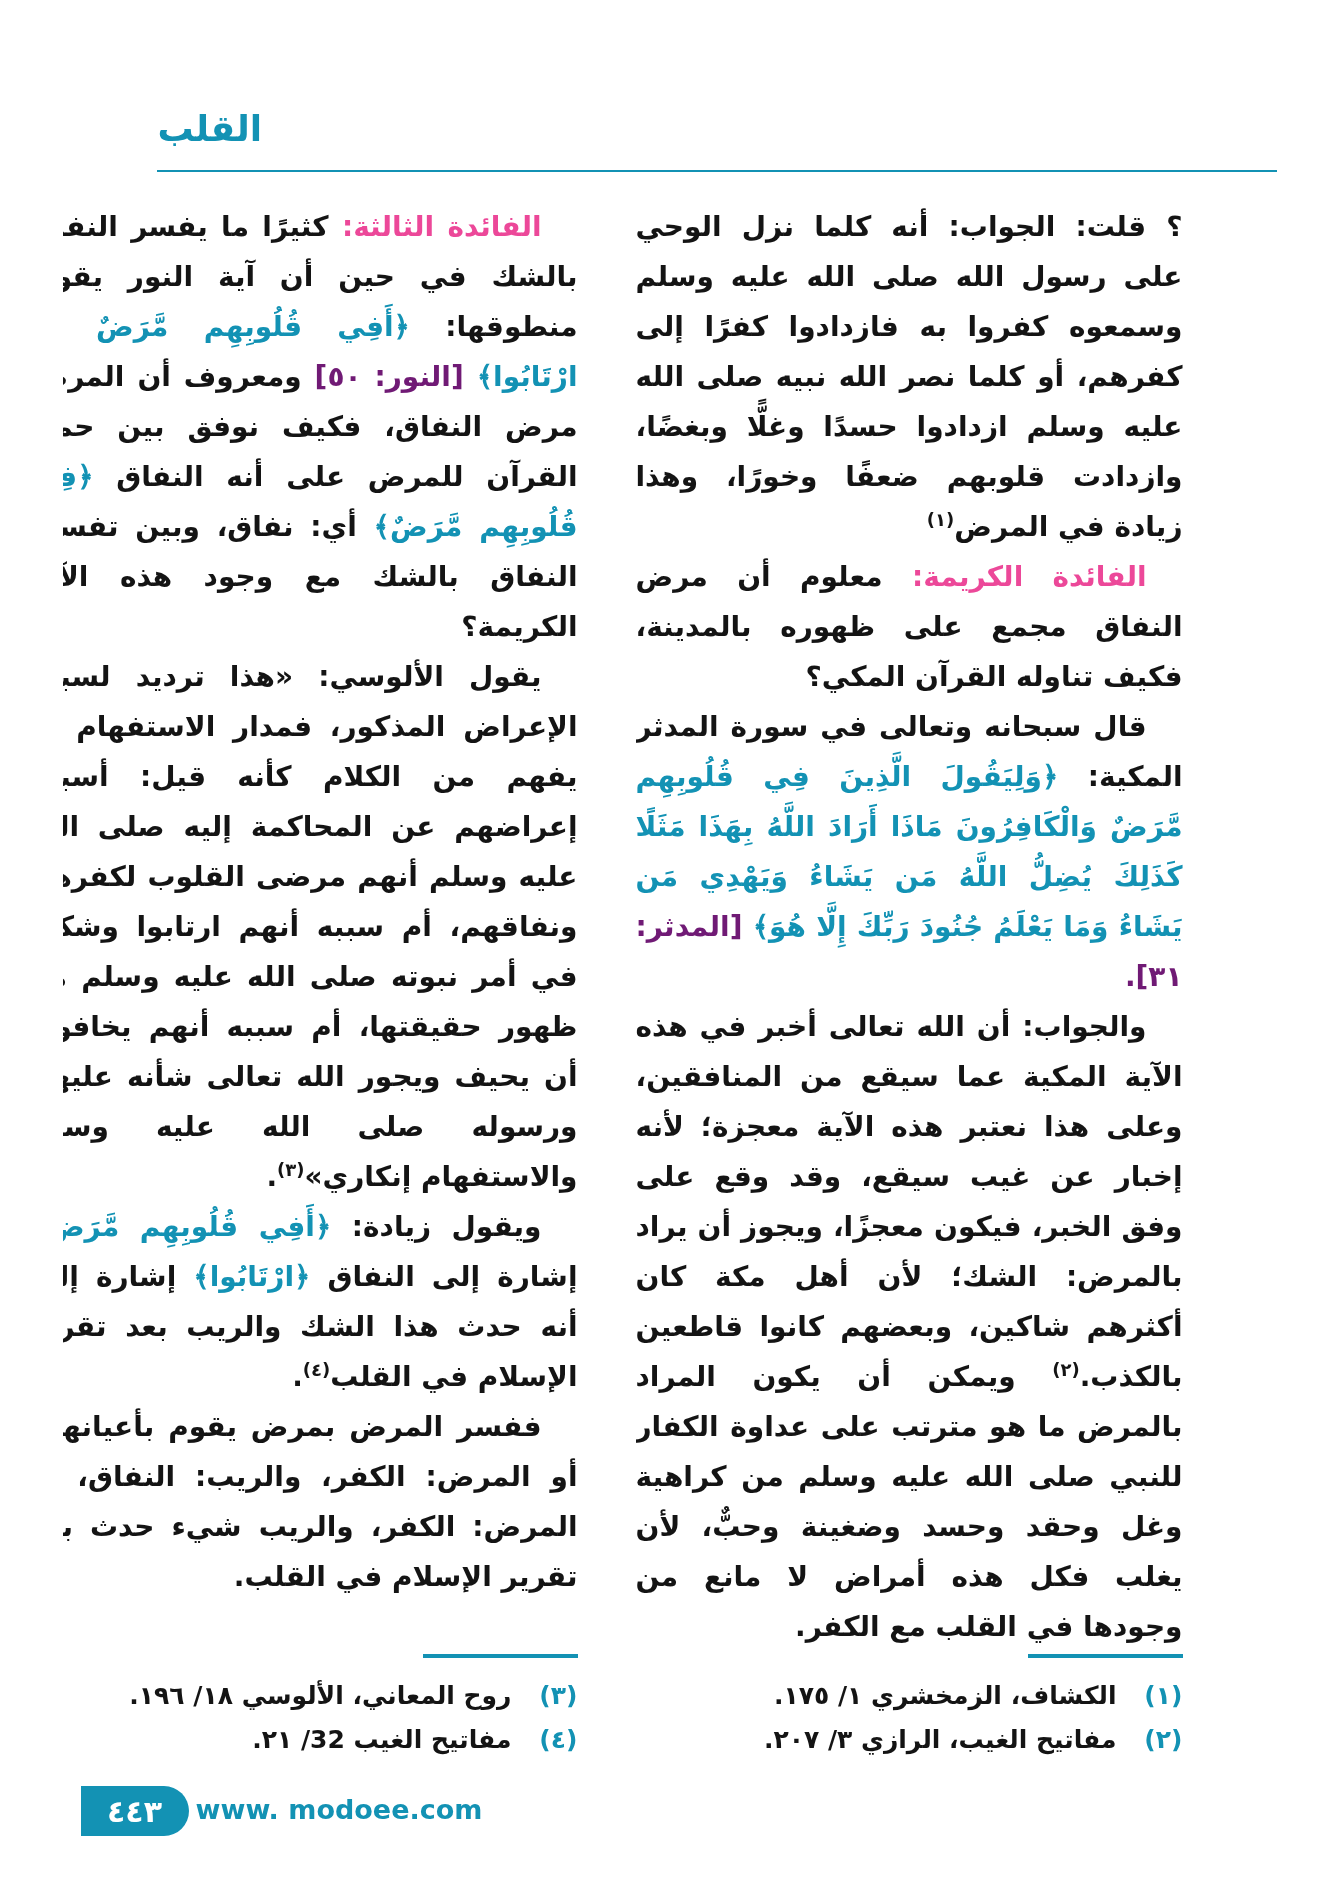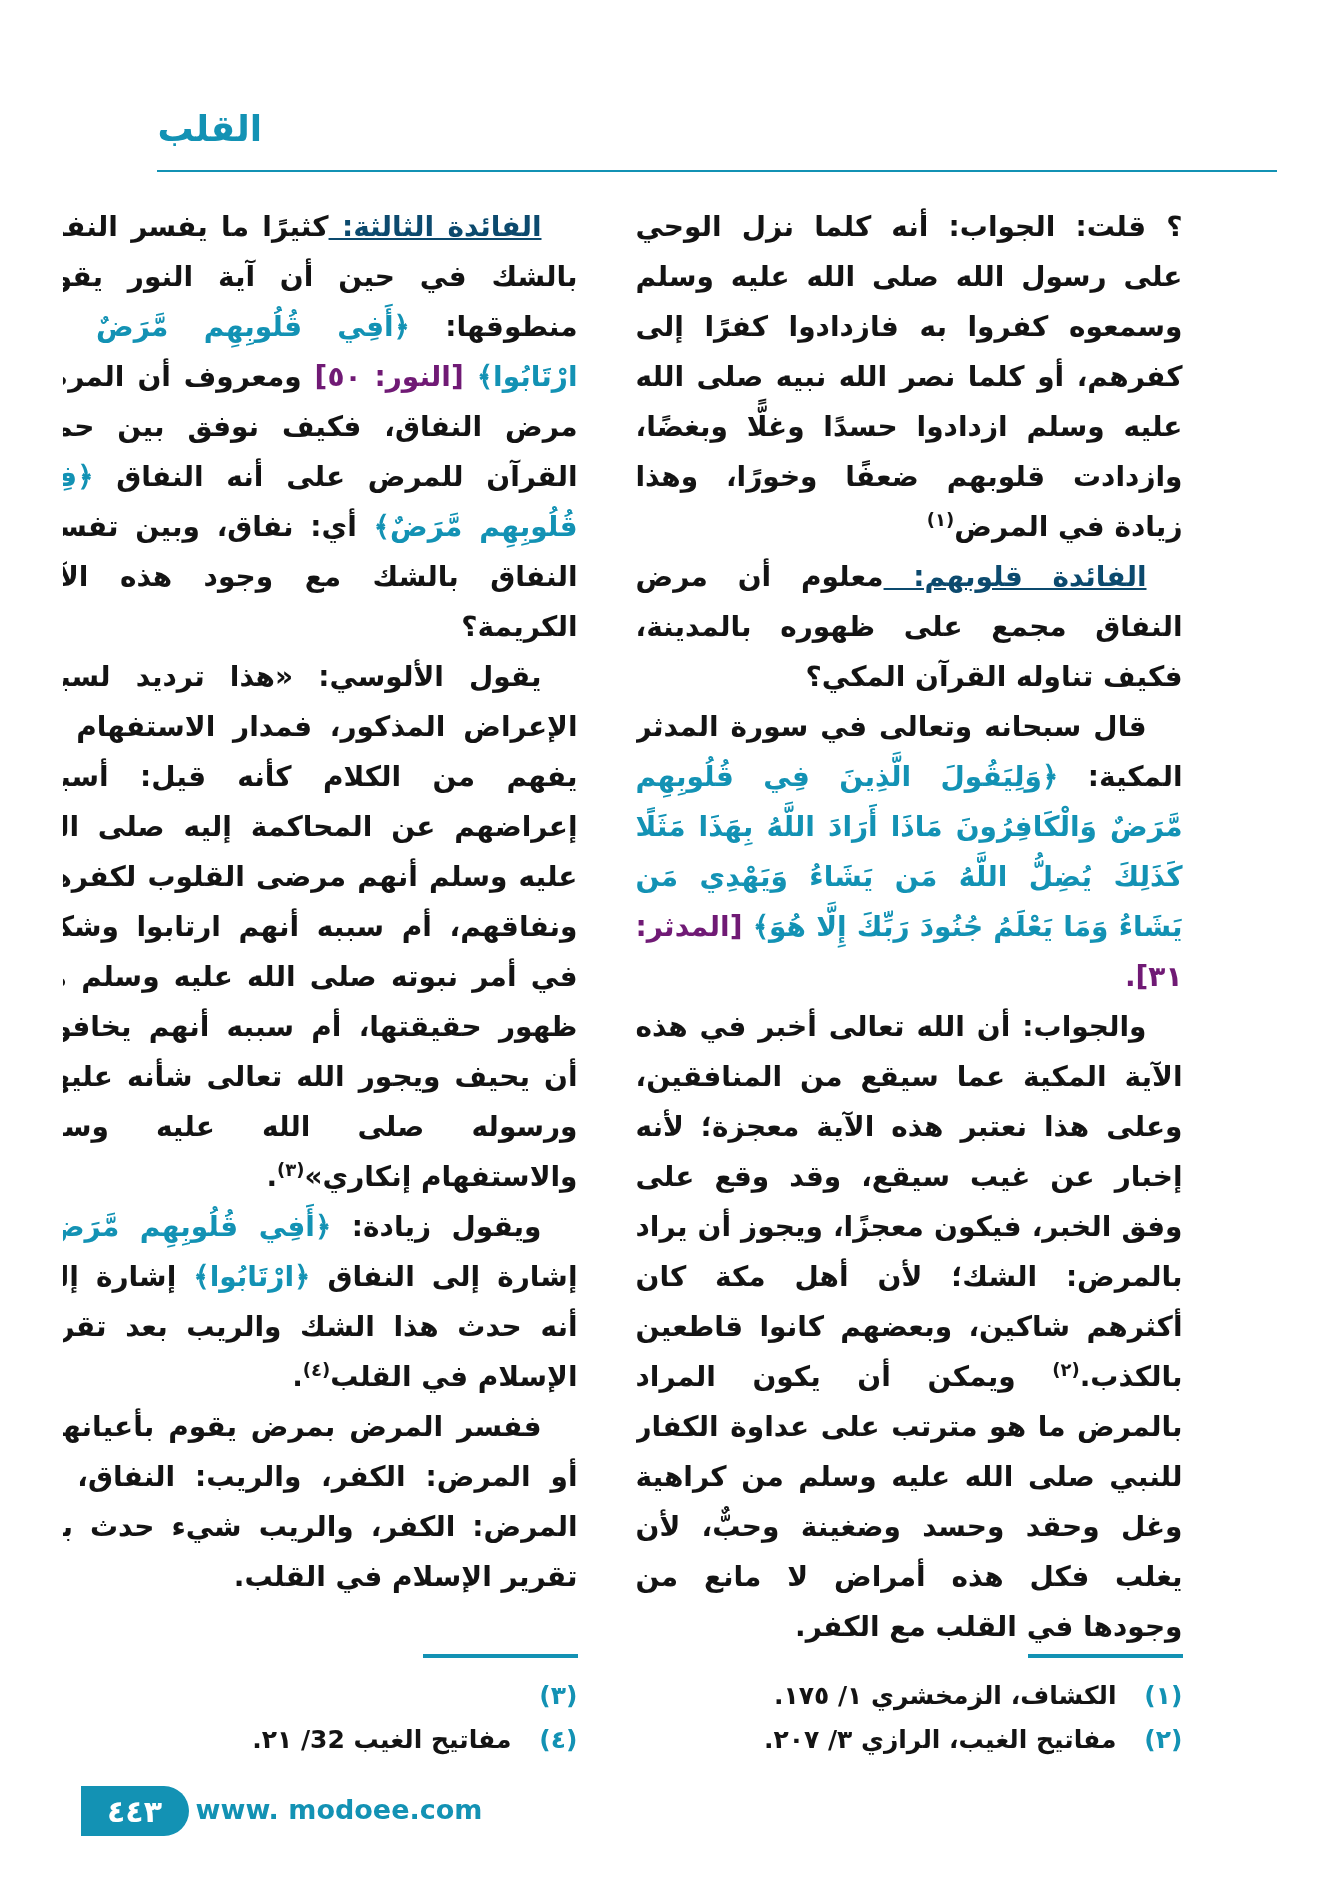--- a/index.html
+++ b/index.html
@@ -48,21 +48,21 @@
   .para {
     margin: 0;
     font-size: 28px;
     line-height: 50px;
     color: #141414;
     font-weight: bold;
     text-indent: 36px;
   }
   .para.no-indent { text-indent: 0; }
   .seg-normal { color: #141414; }
-  .seg-bold { color: #0c4a6e; font-weight: bold; text-decoration: underline; }
+  .seg-bold { color: #ec4899; font-weight: bold; }
   .seg-quran { color: var(--teal, #1392b4); }
   .seg-ref { color: #701a75; }
   .seg-marker {
     font-size: 18px;
     vertical-align: super;
     line-height: 0;
     color: #141414;
   }
   .footnotes {
     position: absolute;
@@ -128,21 +128,21 @@
 
 <div class="page">
 
   <div class="header-title">القلب</div>
 
   <div class="header-rule"></div>
 
   <div class="columns">
     <div class="col">
         <p class="para no-indent"><span class="seg-normal">؟ قلت: الجواب: أنه كلما نزل الوحي على رسول الله صلى الله عليه وسلم وسمعوه كفروا به فازدادوا كفرًا إلى كفرهم، أو كلما نصر الله نبيه صلى الله عليه وسلم ازدادوا حسدًا وغلًّا وبغضًا، وازدادت قلوبهم ضعفًا وخورًا، وهذا زيادة في المرض</span><span class="seg-marker">(١)</span></p>
-        <p class="para"><span class="seg-bold">الفائدة قلوبهم: </span><span class="seg-normal">معلوم أن مرض النفاق مجمع على ظهوره بالمدينة، فكيف تناوله القرآن المكي؟</span></p>
+        <p class="para"><span class="seg-bold">الفائدة الكريمة: </span><span class="seg-normal">معلوم أن مرض النفاق مجمع على ظهوره بالمدينة، فكيف تناوله القرآن المكي؟</span></p>
         <p class="para"><span class="seg-normal">قال سبحانه وتعالى في سورة المدثر المكية: </span><span class="seg-quran">﴿وَلِيَقُولَ الَّذِينَ فِي قُلُوبِهِم مَّرَضٌ وَالْكَافِرُونَ مَاذَا أَرَادَ اللَّهُ بِهَذَا مَثَلًا كَذَلِكَ يُضِلُّ اللَّهُ مَن يَشَاءُ وَيَهْدِي مَن يَشَاءُ وَمَا يَعْلَمُ جُنُودَ رَبِّكَ إِلَّا هُوَ﴾ </span><span class="seg-ref">[المدثر: ٣١].</span></p>
         <p class="para"><span class="seg-normal">والجواب: أن الله تعالى أخبر في هذه الآية المكية عما سيقع من المنافقين، وعلى هذا نعتبر هذه الآية معجزة؛ لأنه إخبار عن غيب سيقع، وقد وقع على وفق الخبر، فيكون معجزًا، ويجوز أن يراد بالمرض: الشك؛ لأن أهل مكة كان أكثرهم شاكين، وبعضهم كانوا قاطعين بالكذب.</span><span class="seg-marker">(٢)</span><span class="seg-normal"> ويمكن أن يكون المراد بالمرض ما هو مترتب على عداوة الكفار للنبي صلى الله عليه وسلم من كراهية وغل وحقد وحسد وضغينة وحبٌّ، لأن يغلب فكل هذه أمراض لا مانع من وجودها في القلب مع الكفر.</span></p>
       </div>
     <div class="col">
         <p class="para"><span class="seg-bold">الفائدة الثالثة: </span><span class="seg-normal">كثيرًا ما يفسر النفاق بالشك في حين أن آية النور يقول منطوقها: </span><span class="seg-quran">﴿أَفِي قُلُوبِهِم مَّرَضٌ أَمِ ارْتَابُوا﴾ </span><span class="seg-ref">[النور: ٥٠] </span><span class="seg-normal">ومعروف أن المرض مرض النفاق، فكيف نوفق بين حمل القرآن للمرض على أنه النفاق </span><span class="seg-quran">﴿فِي قُلُوبِهِم مَّرَضٌ﴾ </span><span class="seg-normal">أي: نفاق، وبين تفسير النفاق بالشك مع وجود هذه الآية الكريمة؟</span></p>
         <p class="para"><span class="seg-normal">يقول الألوسي: «هذا ترديد لسبب الإعراض المذكور، فمدار الاستفهام ما يفهم من الكلام كأنه قيل: أسبب إعراضهم عن المحاكمة إليه صلى الله عليه وسلم أنهم مرضى القلوب لكفرهم ونفاقهم، أم سببه أنهم ارتابوا وشكوا في أمر نبوته صلى الله عليه وسلم مع ظهور حقيقتها، أم سببه أنهم يخافون أن يحيف ويجور الله تعالى شأنه عليهم ورسوله صلى الله عليه وسلم والاستفهام إنكاري»</span><span class="seg-marker">(٣)</span><span class="seg-normal">.</span></p>
         <p class="para"><span class="seg-normal">ويقول زيادة: </span><span class="seg-quran">﴿أَفِي قُلُوبِهِم مَّرَضٌ﴾ </span><span class="seg-normal">إشارة إلى النفاق </span><span class="seg-quran">﴿ارْتَابُوا﴾ </span><span class="seg-normal">إشارة إلى أنه حدث هذا الشك والريب بعد تقرير الإسلام في القلب</span><span class="seg-marker">(٤)</span><span class="seg-normal">.</span></p>
         <p class="para"><span class="seg-normal">ففسر المرض بمرض يقوم بأعيانهم، أو المرض: الكفر، والريب: النفاق، أو المرض: الكفر، والريب شيء حدث بعد تقرير الإسلام في القلب.</span></p>
       </div>
   </div>
@@ -156,20 +156,21 @@
         </div>
         <div class="fnitem">
           <span class="fnnum">(٢)</span>
           <span class="fntext">مفاتيح الغيب، الرازي ٣/ ٢٠٧.</span>
         </div>
       </div>
     <div class="fncol">
       <div class="fnsep"></div>
     <div class="fnitem">
           <span class="fnnum">(٣)</span>
+          <span class="fntext">روح المعاني، الألوسي ١٨/ ١٩٦.</span>
         </div>
         <div class="fnitem">
           <span class="fnnum">(٤)</span>
           <span class="fntext">مفاتيح الغيب 32/ ٢١.</span>
         </div>
       </div>
   </div>
 
   <div class="footer-badge">٤٤٣</div>
 

